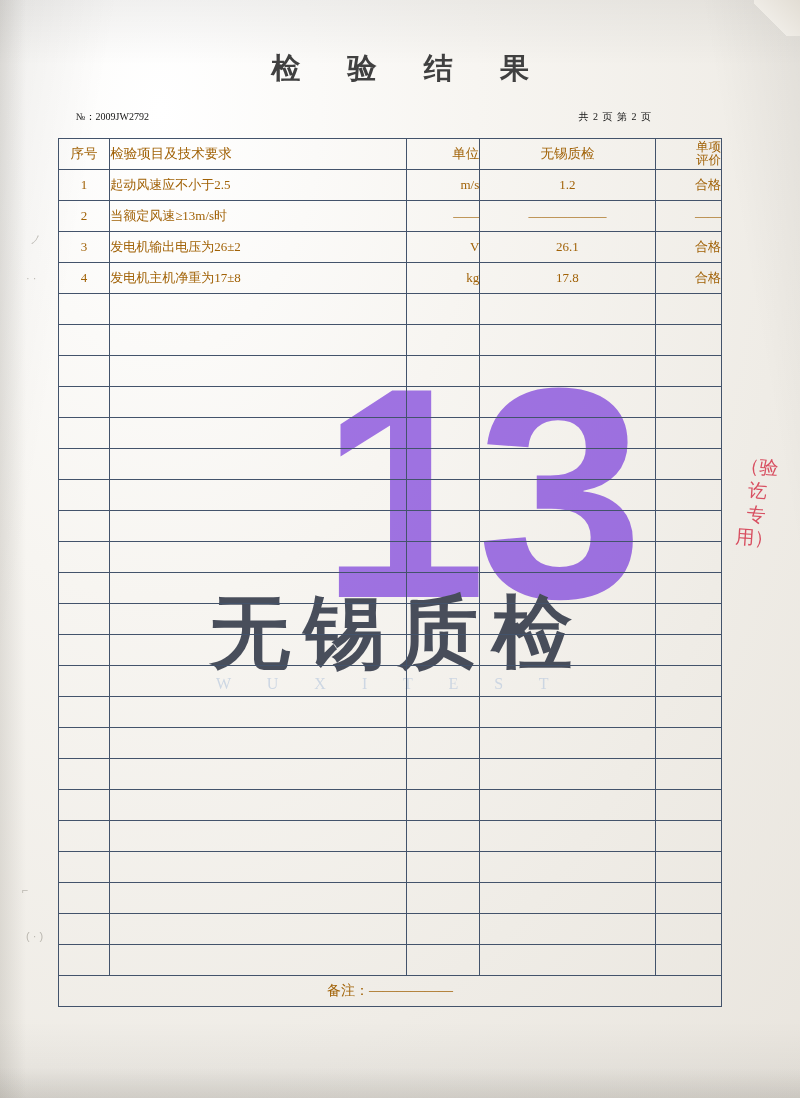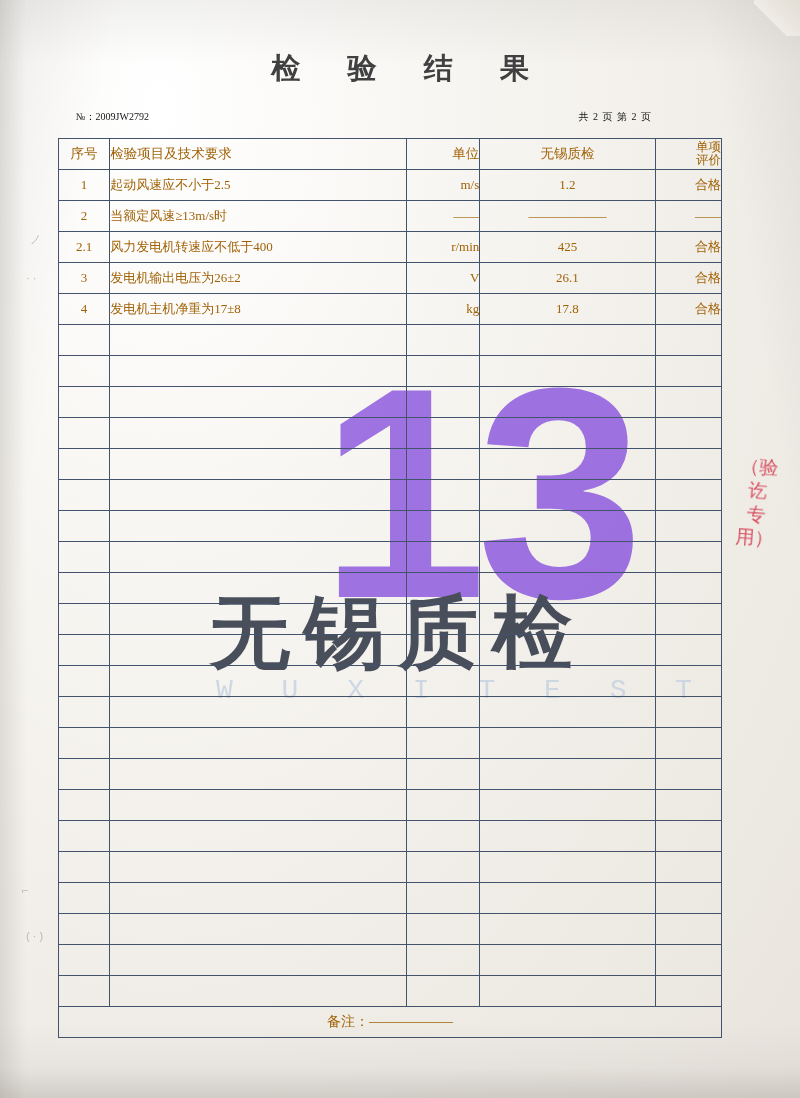--- a/index.html
+++ b/index.html
@@ -88,24 +88,24 @@
     letter-spacing: 14px;
     font-weight: bold;
     color: #0f172a;
     font-family: "Liberation Sans", sans-serif;
     white-space: nowrap;
   }
   .wm-en {
     position: absolute;
     left: 66px;
     top: 345px;
-    font-size: 28px;
+    font-size: 16px;
     letter-spacing: 16px;
     color: #c0cee0;
-    font-family: Liberation Mono, monospace;
+    font-family: Liberation Serif, serif;
     white-space: nowrap;
   }
 
   
   .doc-title {
     position: absolute;
     top: 49px;
     left: 0;
     width: 100%;
     text-align: center;
@@ -261,27 +261,20 @@
             <td class="c-eval">合格</td>
           </tr>
           <tr>
             <td class="c-no">2</td>
             <td class="c-item">当额定风速≥13m/s时</td>
             <td class="c-unit">——</td>
             <td class="c-res">——————</td>
             <td class="c-eval">——</td>
           </tr>
           <tr>
-            <td class="c-no">2.1</td>
-            <td class="c-item">风力发电机转速应不低于400</td>
-            <td class="c-unit">r/min</td>
-            <td class="c-res">425</td>
-            <td class="c-eval">合格</td>
-          </tr>
-          <tr>
             <td class="c-no">3</td>
             <td class="c-item">发电机输出电压为26±2</td>
             <td class="c-unit">V</td>
             <td class="c-res">26.1</td>
             <td class="c-eval">合格</td>
           </tr>
           <tr>
             <td class="c-no">4</td>
             <td class="c-item">发电机主机净重为17±8</td>
             <td class="c-unit">kg</td>

